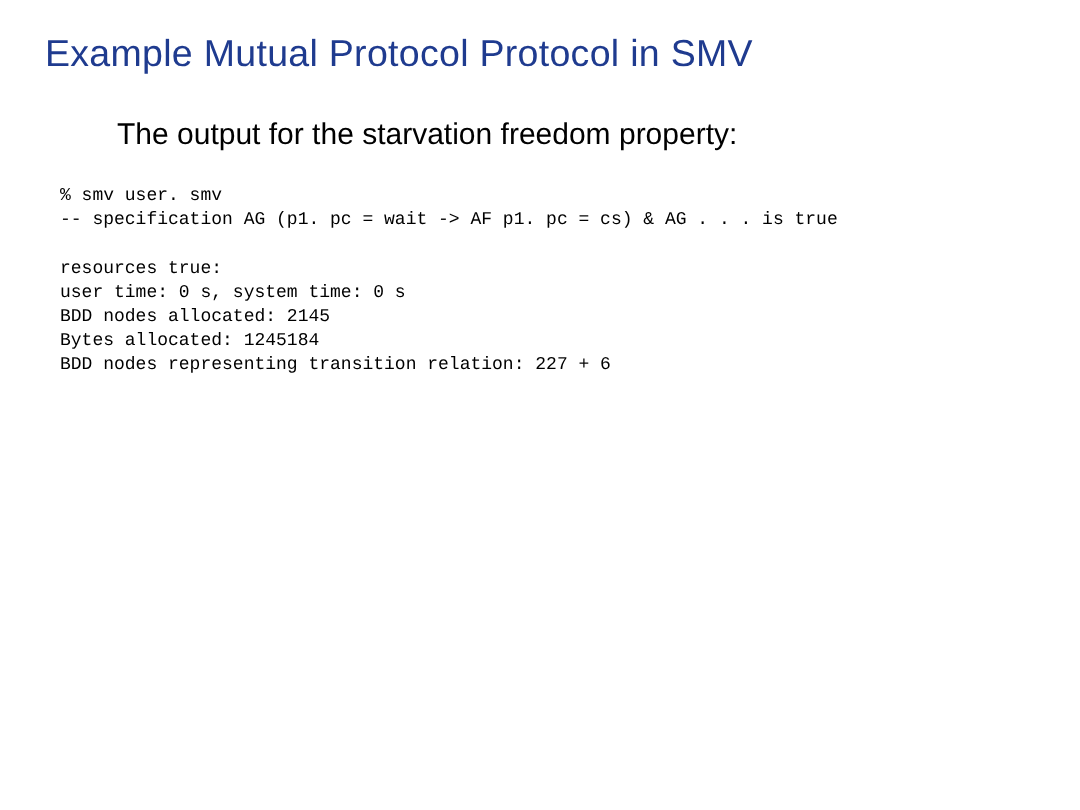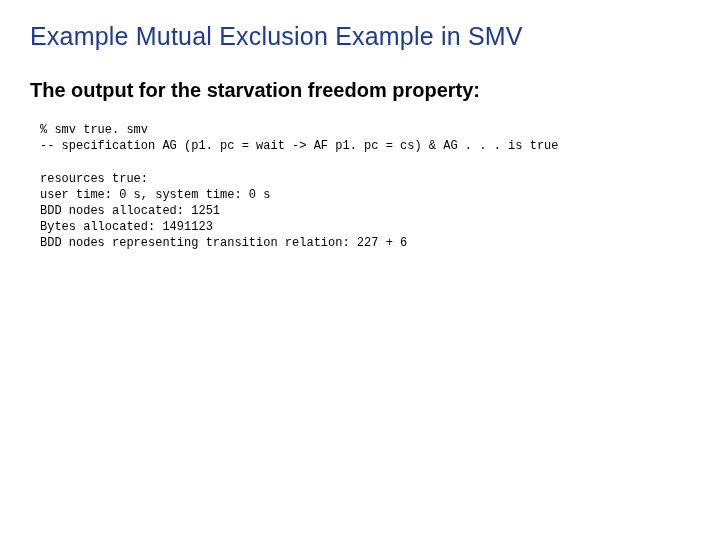--- a/index.html
+++ b/index.html
@@ -14,39 +14,40 @@
     .title {
       color: #1f3b8f;
       font-size: 25px;
       font-weight: 400;
       margin-bottom: 28px;
       letter-spacing: 0.2px;
     }
     .subtitle {
       color: #000;
       font-size: 20px;
-      font-weight: 700;
+      font-weight: 400;
       margin-bottom: 20px;
+      margin-left: 48px;
     }
     .code-block {
       font-family: "Courier New", Courier, monospace;
       font-size: 12px;
       line-height: 1.35;
       white-space: pre;
       color: #000;
       padding-left: 10px;
     }
   </style>
 </head>
 <body>
 
-<h1 class="title">Example Mutual Exclusion Example in SMV</h1>
+<h1 class="title">Example Mutual Protocol Protocol in SMV</h1>
 
 <p class="subtitle">The output for the starvation freedom property:</p>
 
-<div class="code-block"><span>% smv true. smv</span>
+<div class="code-block"><span>% smv user. smv</span>
 <span>-- specification AG (p1. pc = wait -&gt; AF p1. pc = cs) &amp; AG . . . is true</span>
 <span></span>
 <span>resources true:</span>
 <span>user time: 0 s, system time: 0 s</span>
-<span>BDD nodes allocated: 1251</span>
-<span>Bytes allocated: 1491123</span>
+<span>BDD nodes allocated: 2145</span>
+<span>Bytes allocated: 1245184</span>
 <span>BDD nodes representing transition relation: 227 + 6</span></div>
 
 </body></html>

